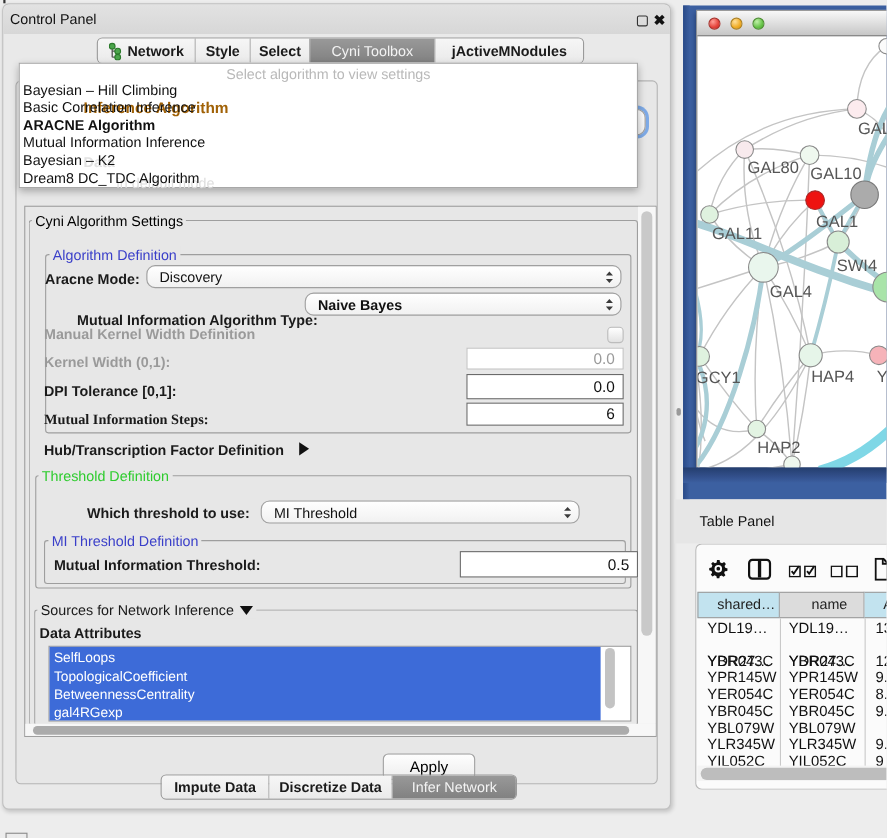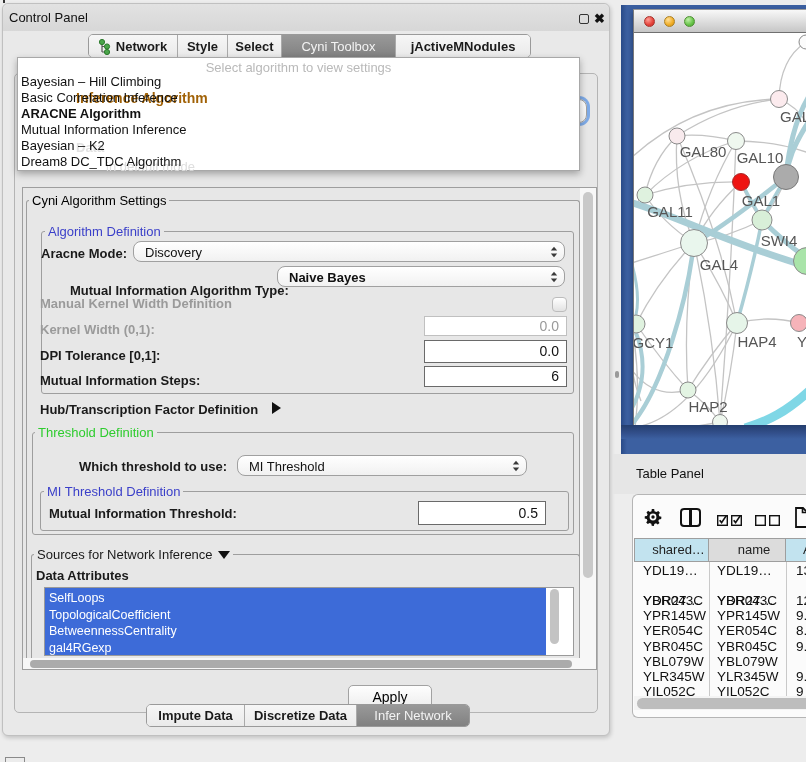--- a/index.html
+++ b/index.html
@@ -105,40 +105,40 @@
       <path d="M0.8 4.4 L4 0.8 L7.2 4.4 Z" fill="#3a3a3a"></path>
       <path d="M0.8 7.6 L4 11.2 L7.2 7.6 Z" fill="#3a3a3a"></path>
     </svg>
 </div>
 <div class="lbl dis" style="left:40px; top:296px;">Manual Kernel Width Definition</div>
 <div class="abs" style="left:552px; top:297px; width:15px; height:15px; border:1px solid #bcbcbc; border-radius:4px; background:linear-gradient(#ffffff,#e2e2e2);"></div>
 <div class="lbl dis" style="left:40px; top:322px;">Kernel Width (0,1):</div>
 <div class="nfield dis" style="left:424px; top:316px; width:143px; height:20px; border:1px solid #c0c0c0; line-height:18px;">0.0</div>
 <div class="lbl" style="left:40px; top:348px;">DPI Tolerance [0,1]:</div>
 <div class="nfield" style="left:424px; top:340px; width:143px; height:23px; border:1px solid #6a6a6a; line-height:21px;">0.0</div>
-<div class="lbl" style="left:40px; top:373px;">Mutual Information Steps:</div>
+<div class="lbl" style="left:40px; top:373px;font-family:Liberation Serif, serif;">Mutual Information Steps:</div>
 <div class="nfield" style="left:424px; top:366px; width:143px; height:21px; border:1px solid #6a6a6a; line-height:19px;">6</div>
 
 <div class="lbl" style="left:40px; top:402px;">Hub/Transcription Factor Definition</div>
 <div class="abs" style="left:272px; top:402px; width:0; height:0; border-left:9px solid #111; border-top:6px solid transparent; border-bottom:6px solid transparent;"></div>
 
 <div class="groupbox" style="left:32px; top:432px; width:542px; height:103px;"></div>
 <div class="gtitle" style="left:35px; top:425px; color:#2ecc2e;">Threshold Definition</div>
 <div class="lbl" style="left:79px; top:459px;">Which threshold to use:</div>
 <div class="combo" style="left:237px; top:455px; width:290px; height:21px;">
   <span class="txt">MI Threshold</span>
   <svg class="ar" width="8" height="12" viewBox="0 0 8 12">
       <path d="M0.8 4.4 L4 0.8 L7.2 4.4 Z" fill="#3a3a3a"></path>
       <path d="M0.8 7.6 L4 11.2 L7.2 7.6 Z" fill="#3a3a3a"></path>
     </svg>
 </div>
 <div class="groupbox" style="left:40px; top:491px; width:529px; height:40px;"></div>
 <div class="gtitle" style="left:44px; top:484px; color:#3a3fc9;">MI Threshold Definition</div>
 <div class="lbl" style="left:49px; top:506px;">Mutual Information Threshold:</div>
-<div class="nfield" style="left:418px; top:501px; width:128px; height:24px; border:1px solid #6a6a6a; line-height:22px;text-align:right;">0.5</div>
+<div class="nfield" style="left:418px; top:501px; width:162px; height:24px; border:1px solid #6a6a6a; line-height:22px;text-align:right;">0.5</div>
 
 <div class="groupbox" style="left:31px; top:554px; width:549px; height:104px; border-bottom:none; border-radius:3px 3px 0 0;"></div>
 <div class="gtitle" style="left:34px; top:547px; color:#1a1a1a;">Sources for Network Inference <span style="display:inline-block; width:0; height:0; border-top:8px solid #111; border-left:6.5px solid transparent; border-right:6.5px solid transparent; margin-left:2px;"></span></div>
 <div class="lbl" style="left:36px; top:568px;">Data Attributes</div>
 
 <div class="abs" style="left:44px; top:587px; width:530px; height:69px; background:#fff; border:1px solid #9a9a9a;"></div>
 <div class="abs" style="left:45px; top:588px; width:501px; height:67px; background:#3d6bd8; color:#fff; font-size:12.5px; line-height:16.6px; padding:2px 0 0 4px;">SelfLoops<br>TopologicalCoefficient<br>BetweennessCentrality<br>gal4RGexp</div>
 <div class="abs" style="left:550px; top:589px; width:9px; height:55px; background:#c3c3c3; border-radius:4.5px;"></div>
 
 <div class="abs" style="left:580px; top:188px; width:16px; height:470px; background:#f7f7f7;"></div>

